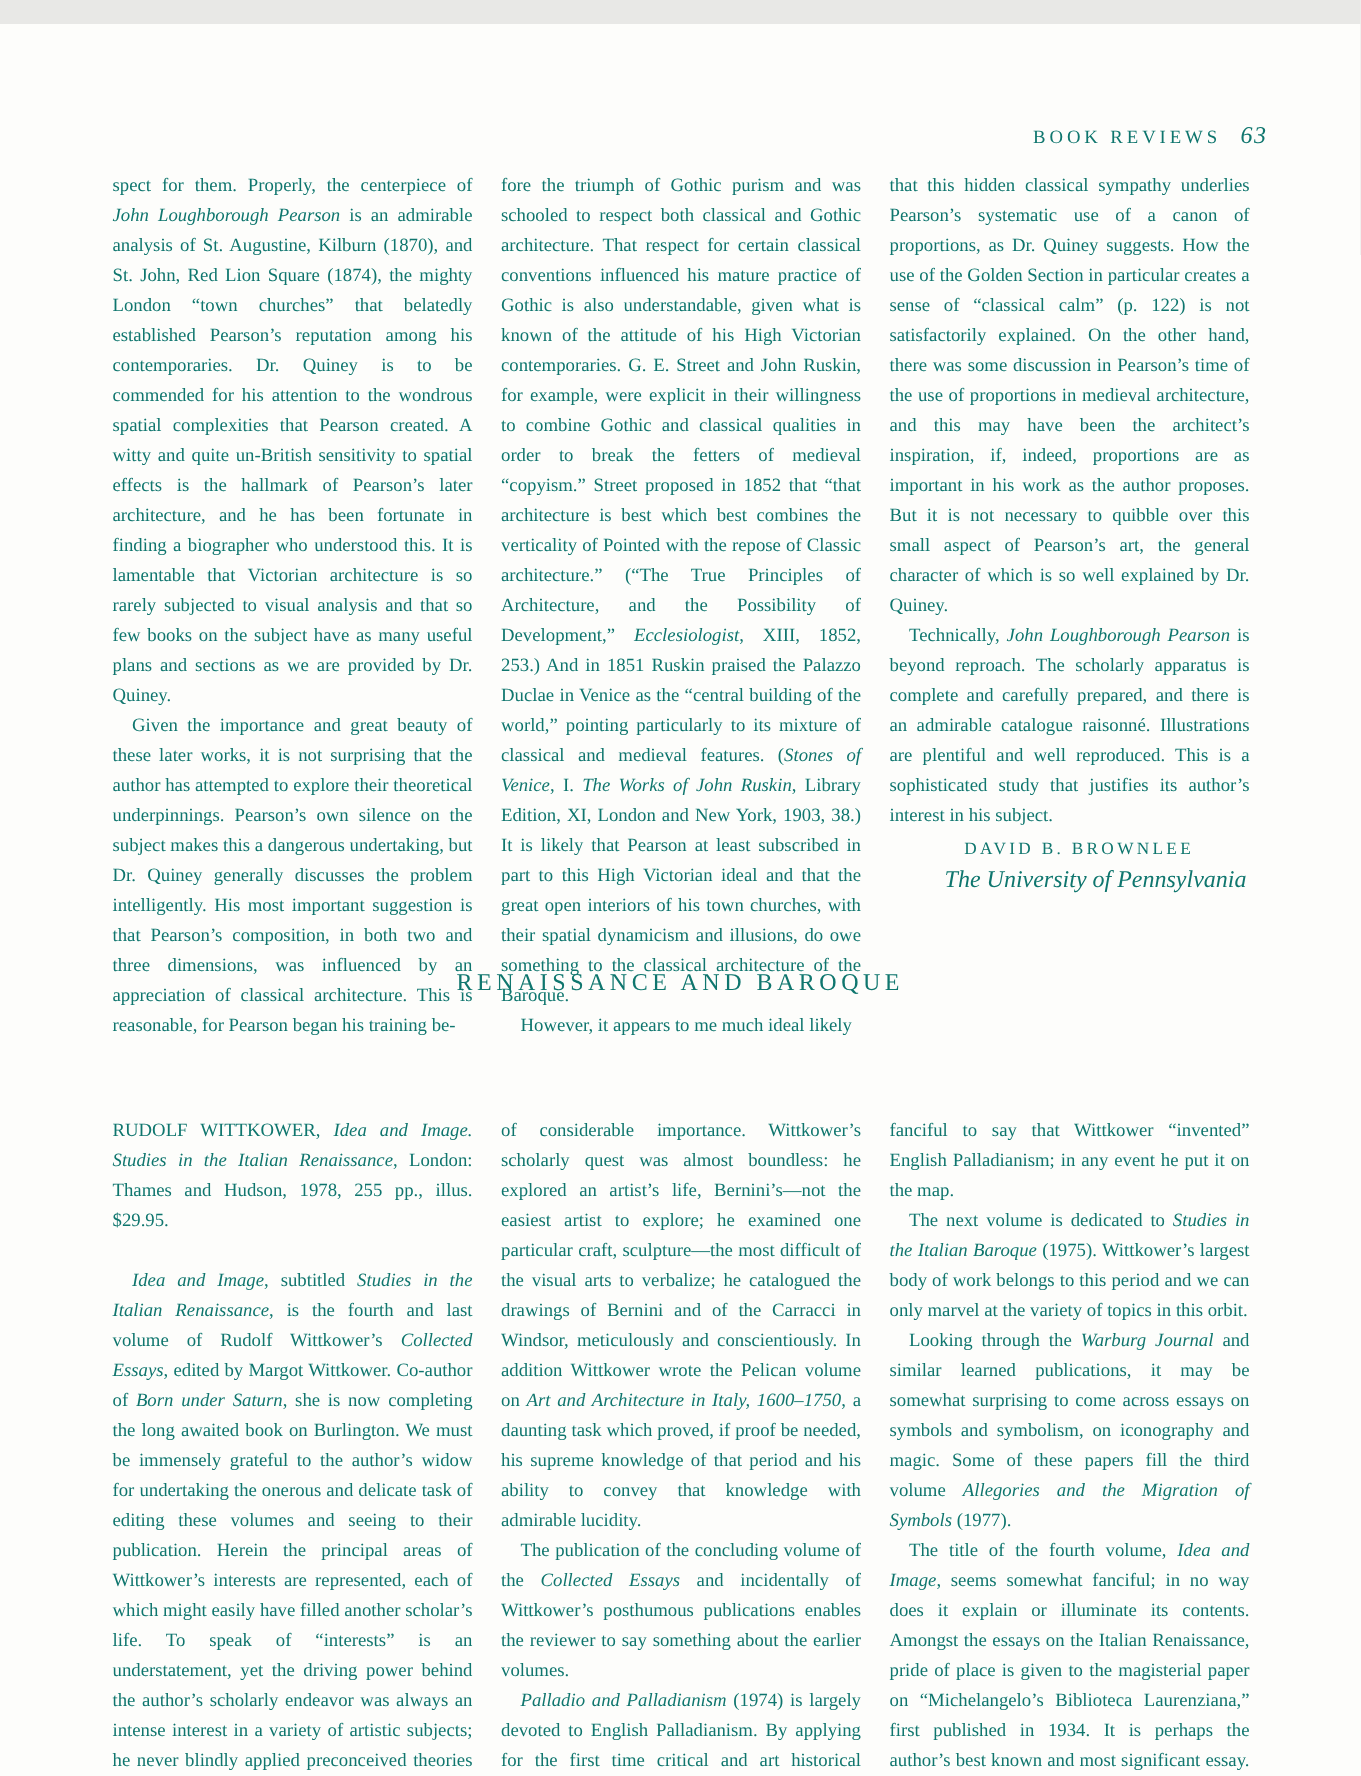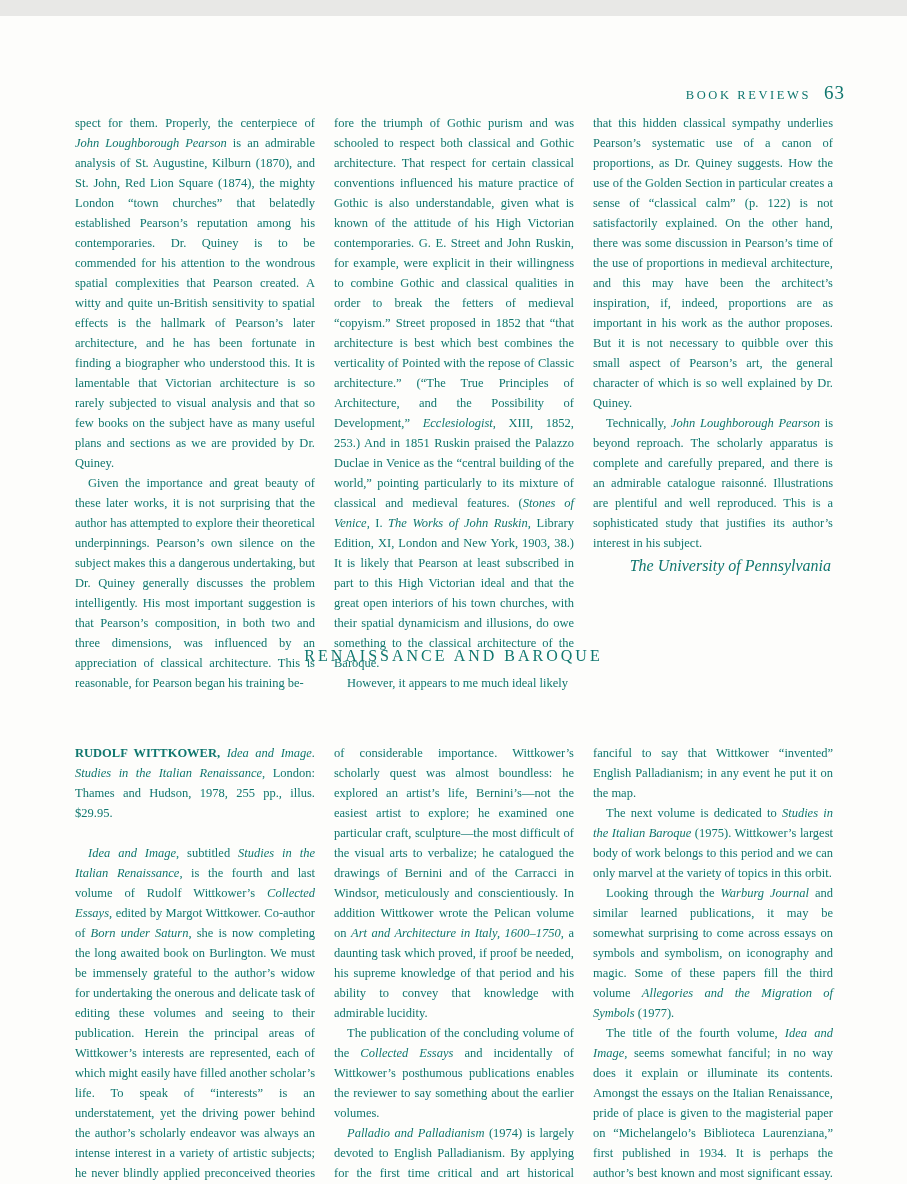--- a/index.html
+++ b/index.html
@@ -21,23 +21,24 @@
     right: 62px;
     display: flex;
     align-items: baseline;
   }
   .running-head .label {
     font-size: 12.5px;
     letter-spacing: 2.6px;
     text-transform: uppercase;
   }
   .running-head .pagenum {
-    font-size: 19px;
+    font-size: 16px;
     margin-left: 13px;
     letter-spacing: 1px;
+    font-style: italic;
   }
   
   .cols {
     position: absolute;
     left: 75px;
     width: 758px;
     display: flex;
     gap: 19px;
   }
   .cols .col {
@@ -46,21 +47,21 @@
     font-size: 12.5px;
     line-height: 20px;
     text-align: justify;
   }
   .top-cols { top: 97px; }
   .bottom-cols { top: 727px; }
   .col p { text-align: justify; }
   .col p.indent { text-indent: 13px; }
   .col p.gap-above { margin-top: 20px; }
   i { }
-  b { font-weight: bold; }
+  b { font-weight: normal; }
   
   .signature {
     margin-top: 3px;
     text-align: right;
   }
   .signature .reviewer {
     font-size: 11.5px;
     letter-spacing: 2.2px;
     padding-right: 37px;
     white-space: nowrap;
@@ -98,20 +99,21 @@
       <p class="indent">Given the importance and great beauty of these later works, it is not surprising that the author has attempted to explore their theoretical underpinnings. Pearson’s own silence on the subject makes this a dangerous undertaking, but Dr. Quiney generally discusses the problem intelligently. His most important suggestion is that Pearson’s composition, in both two and three dimensions, was influenced by an appreciation of classical architecture. This is reasonable, for Pearson began his training be-</p>
     </div>
     <div class="col">
       <p>fore the triumph of Gothic purism and was schooled to respect both classical and Gothic architecture. That respect for certain classical conventions influenced his mature practice of Gothic is also understandable, given what is known of the attitude of his High Victorian contemporaries. G. E. Street and John Ruskin, for example, were explicit in their willingness to combine Gothic and classical qualities in order to break the fetters of medieval “copyism.” Street proposed in 1852 that “that architecture is best which best combines the verticality of Pointed with the repose of Classic architecture.” (“The True Principles of Architecture, and the Possibility of Development,” <i>Ecclesiologist</i>, XIII, 1852, 253.) And in 1851 Ruskin praised the Palazzo Duclae in Venice as the “central building of the world,” pointing particularly to its mixture of classical and medieval features. (<i>Stones of Venice</i>, I. <i>The Works of John Ruskin</i>, Library Edition, XI, London and New York, 1903, 38.) It is likely that Pearson at least subscribed in part to this High Victorian ideal and that the great open interiors of his town churches, with their spatial dynamicism and illusions, do owe something to the classical architecture of the Baroque.</p>
       <p class="indent">However, it appears to me much ideal likely</p>
     </div>
     <div class="col">
       <p>that this hidden classical sympathy underlies Pearson’s systematic use of a canon of proportions, as Dr. Quiney suggests. How the use of the Golden Section in particular creates a sense of “classical calm” (p. 122) is not satisfactorily explained. On the other hand, there was some discussion in Pearson’s time of the use of proportions in medieval architecture, and this may have been the architect’s inspiration, if, indeed, proportions are as important in his work as the author proposes. But it is not necessary to quibble over this small aspect of Pearson’s art, the general character of which is so well explained by Dr. Quiney.</p>
       <p class="indent">Technically, <i>John Loughborough Pearson</i> is beyond reproach. The scholarly apparatus is complete and carefully prepared, and there is an admirable catalogue raisonné. Illustrations are plentiful and well reproduced. This is a sophisticated study that justifies its author’s interest in his subject.</p>
       <div class="signature">
+        <div class="reviewer">DAVID B. BROWNLEE</div>
         <div class="affiliation">The University of Pennsylvania</div>
       </div>
     </div>
   </div>
 
   <div class="section-heading">RENAISSANCE AND BAROQUE</div>
 
   <div class="cols bottom-cols">
     <div class="col">
       <p><b>RUDOLF WITTKOWER,</b> <i>Idea and Image. Studies in the Italian Renaissance</i>, London: Thames and Hudson, 1978, 255 pp., illus. $29.95.</p>

